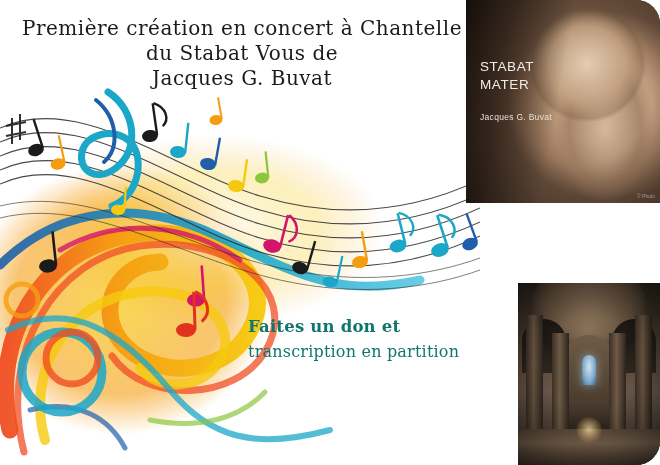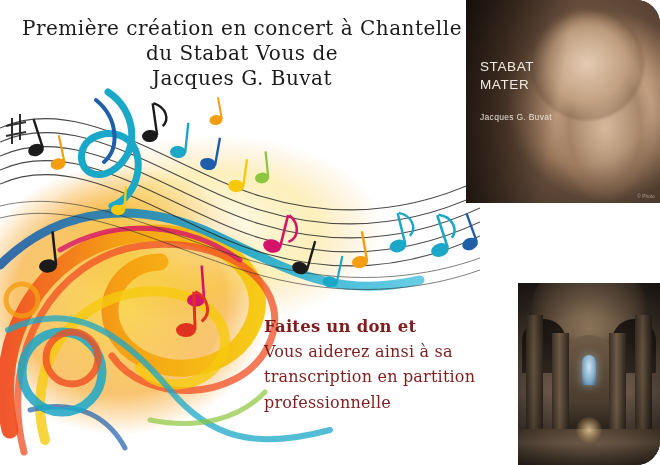--- a/index.html
+++ b/index.html
@@ -48,26 +48,26 @@
   .headline .l2 {
     font-size: 20px;
   }
   .headline .l3 {
     font-size: 20px;
   }
 
   
   .cta {
     position: absolute;
-    left: 264px;
+    left: 248px;
     top: 316px;
     width: 268px;
     z-index: 40;
     font-family: "DejaVu Serif", serif;
-    color: #7f1d1d;
+    color: #0f766e;
   }
   .cta .bold-line {
     font-size: 16.5px;
     font-weight: bold;
     line-height: 1.35;
     letter-spacing: 0.2px;
   }
   .cta .thin-line {
     font-size: 16px;
     line-height: 1.45;
@@ -399,23 +399,21 @@
   </svg>
 
   <div class="headline">
     <div class="l1">Première création en concert à Chantelle</div>
     <div class="l2">du Stabat Vous de</div>
     <div class="l3">Jacques G. Buvat</div>
   </div>
 
   <div class="cta">
     <div class="bold-line">Faites un don et</div>
-    <div class="thin-line">Vous aiderez ainsi à sa</div>
     <div class="thin-line">transcription en partition</div>
-    <div class="thin-line">professionnelle</div>
   </div>
 
   <div class="album-cover">
     <div class="album-bg"></div>
     <div class="album-head"></div>
     <div class="album-shadow"></div>
     <div class="album-vignette"></div>
     <div class="album-title">
       <div>STABAT</div>
       <div>MATER</div>

